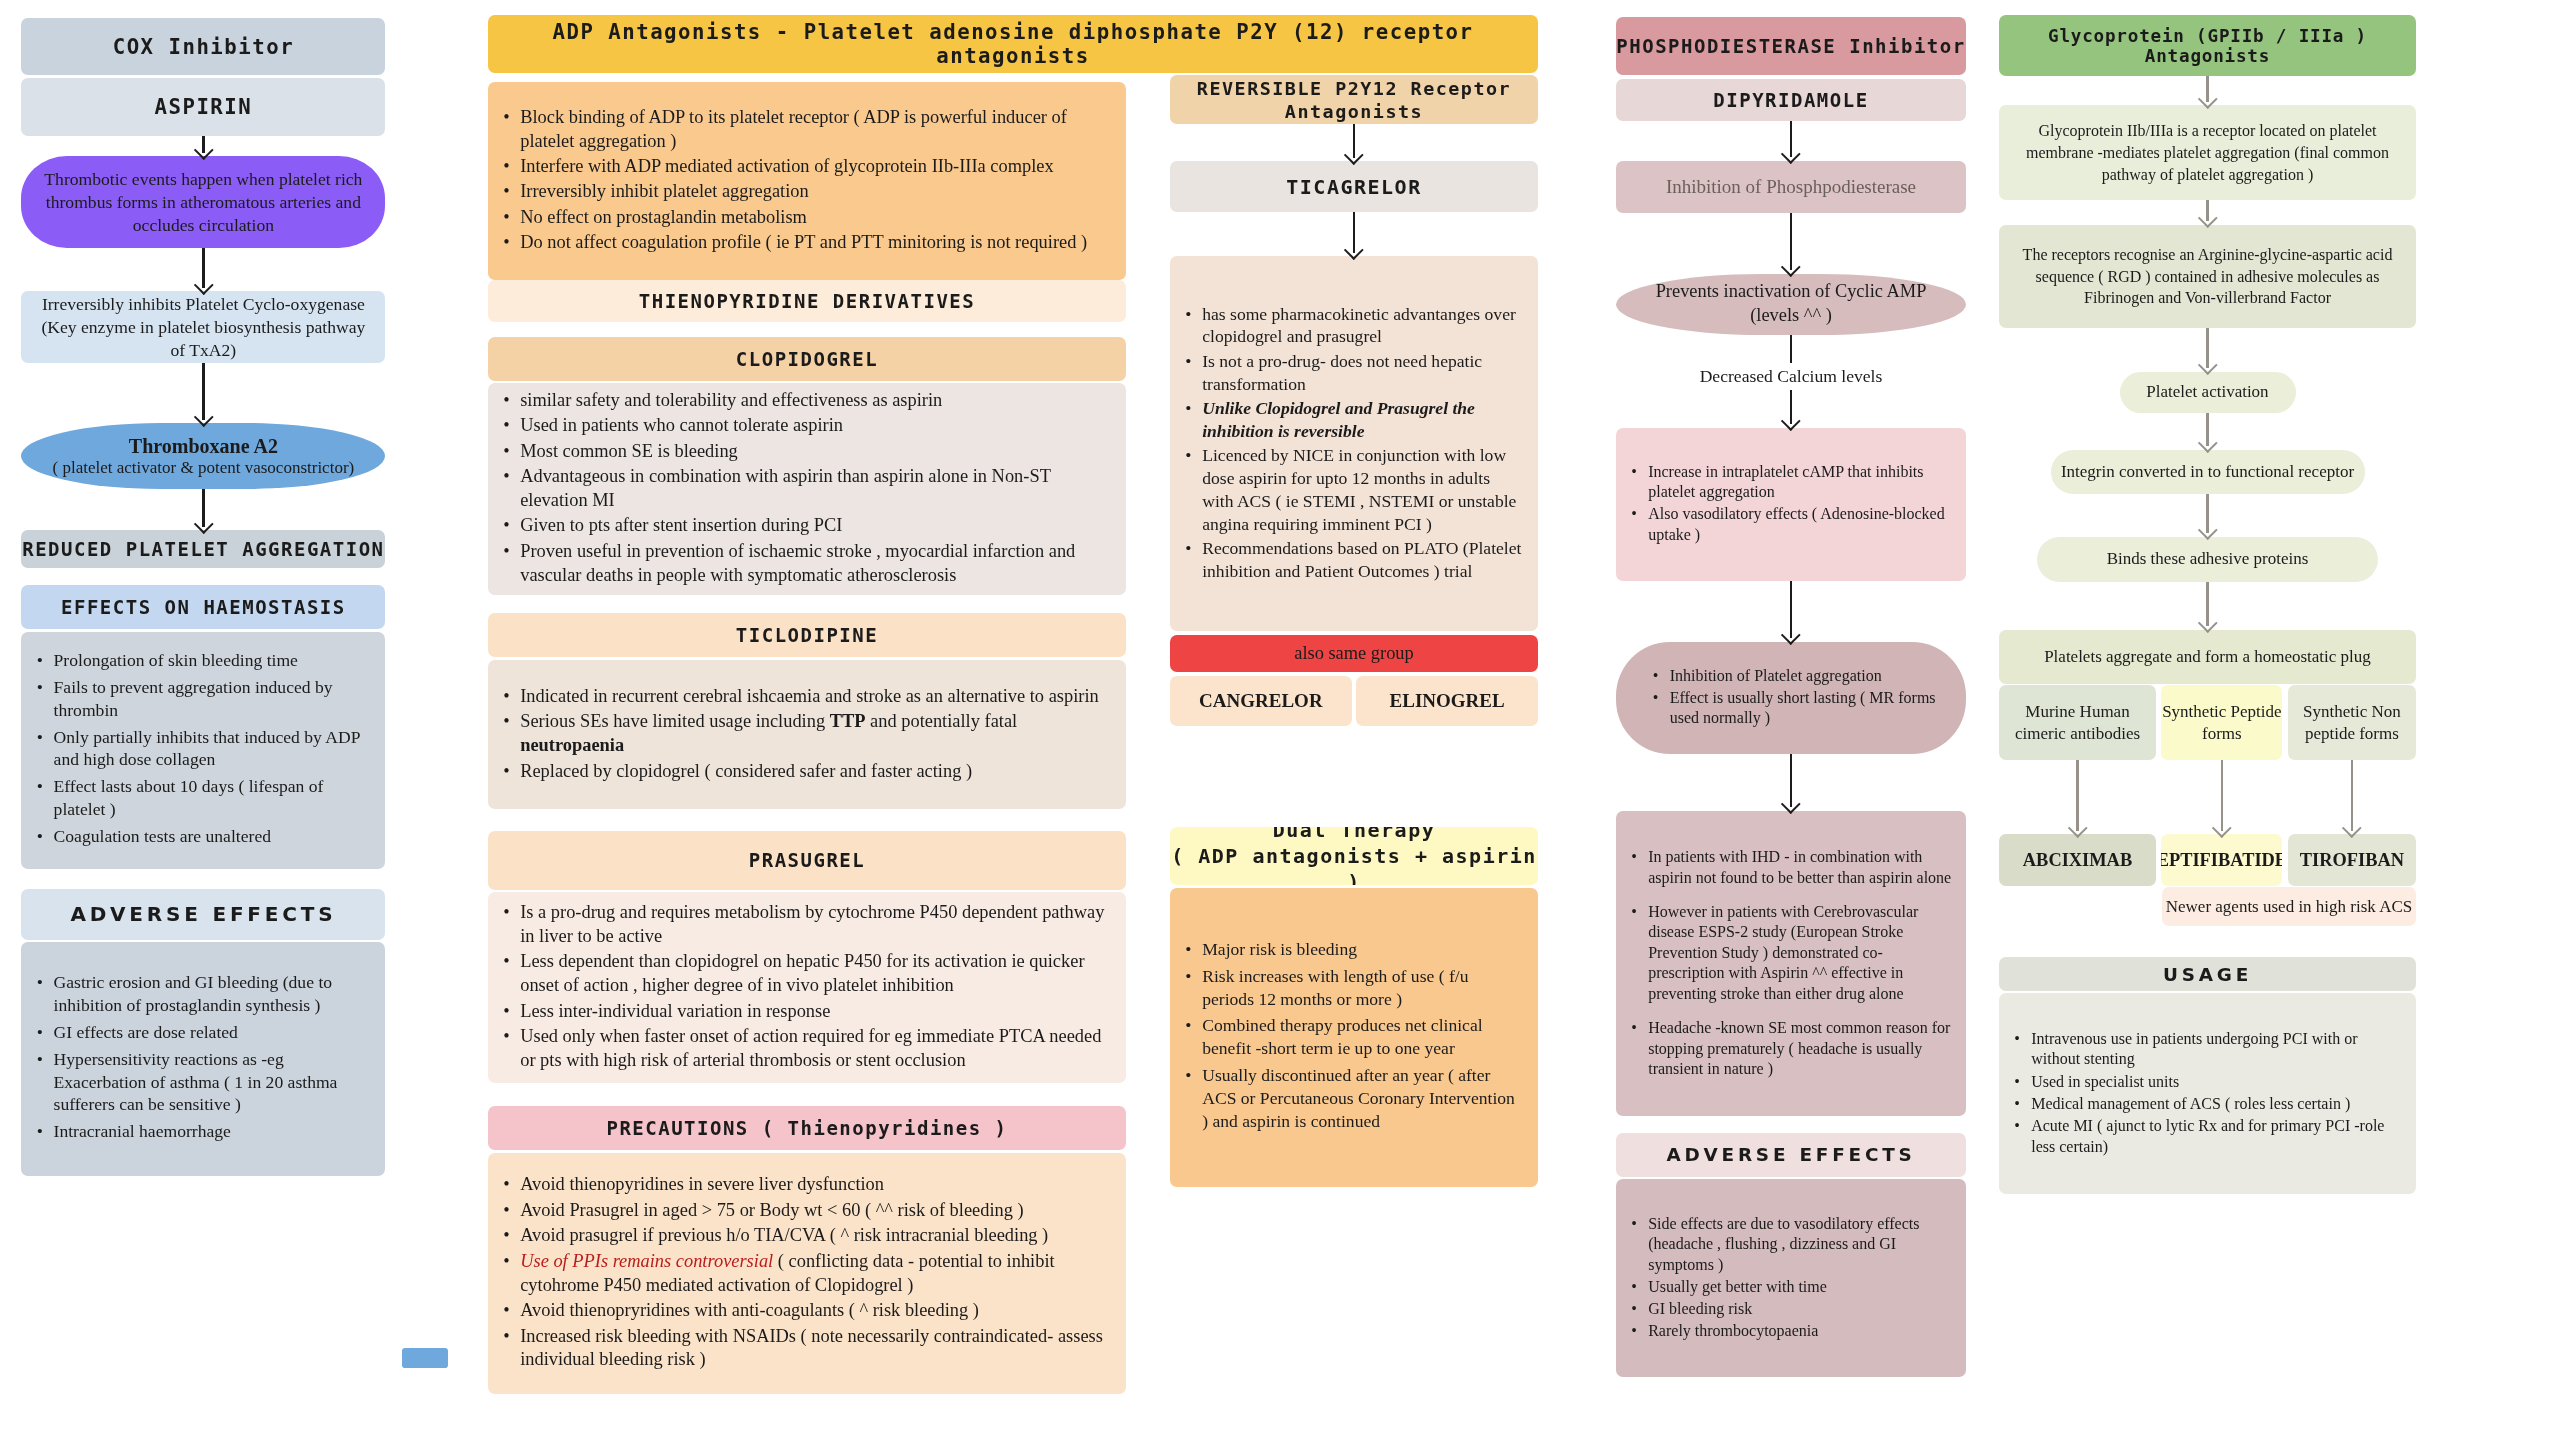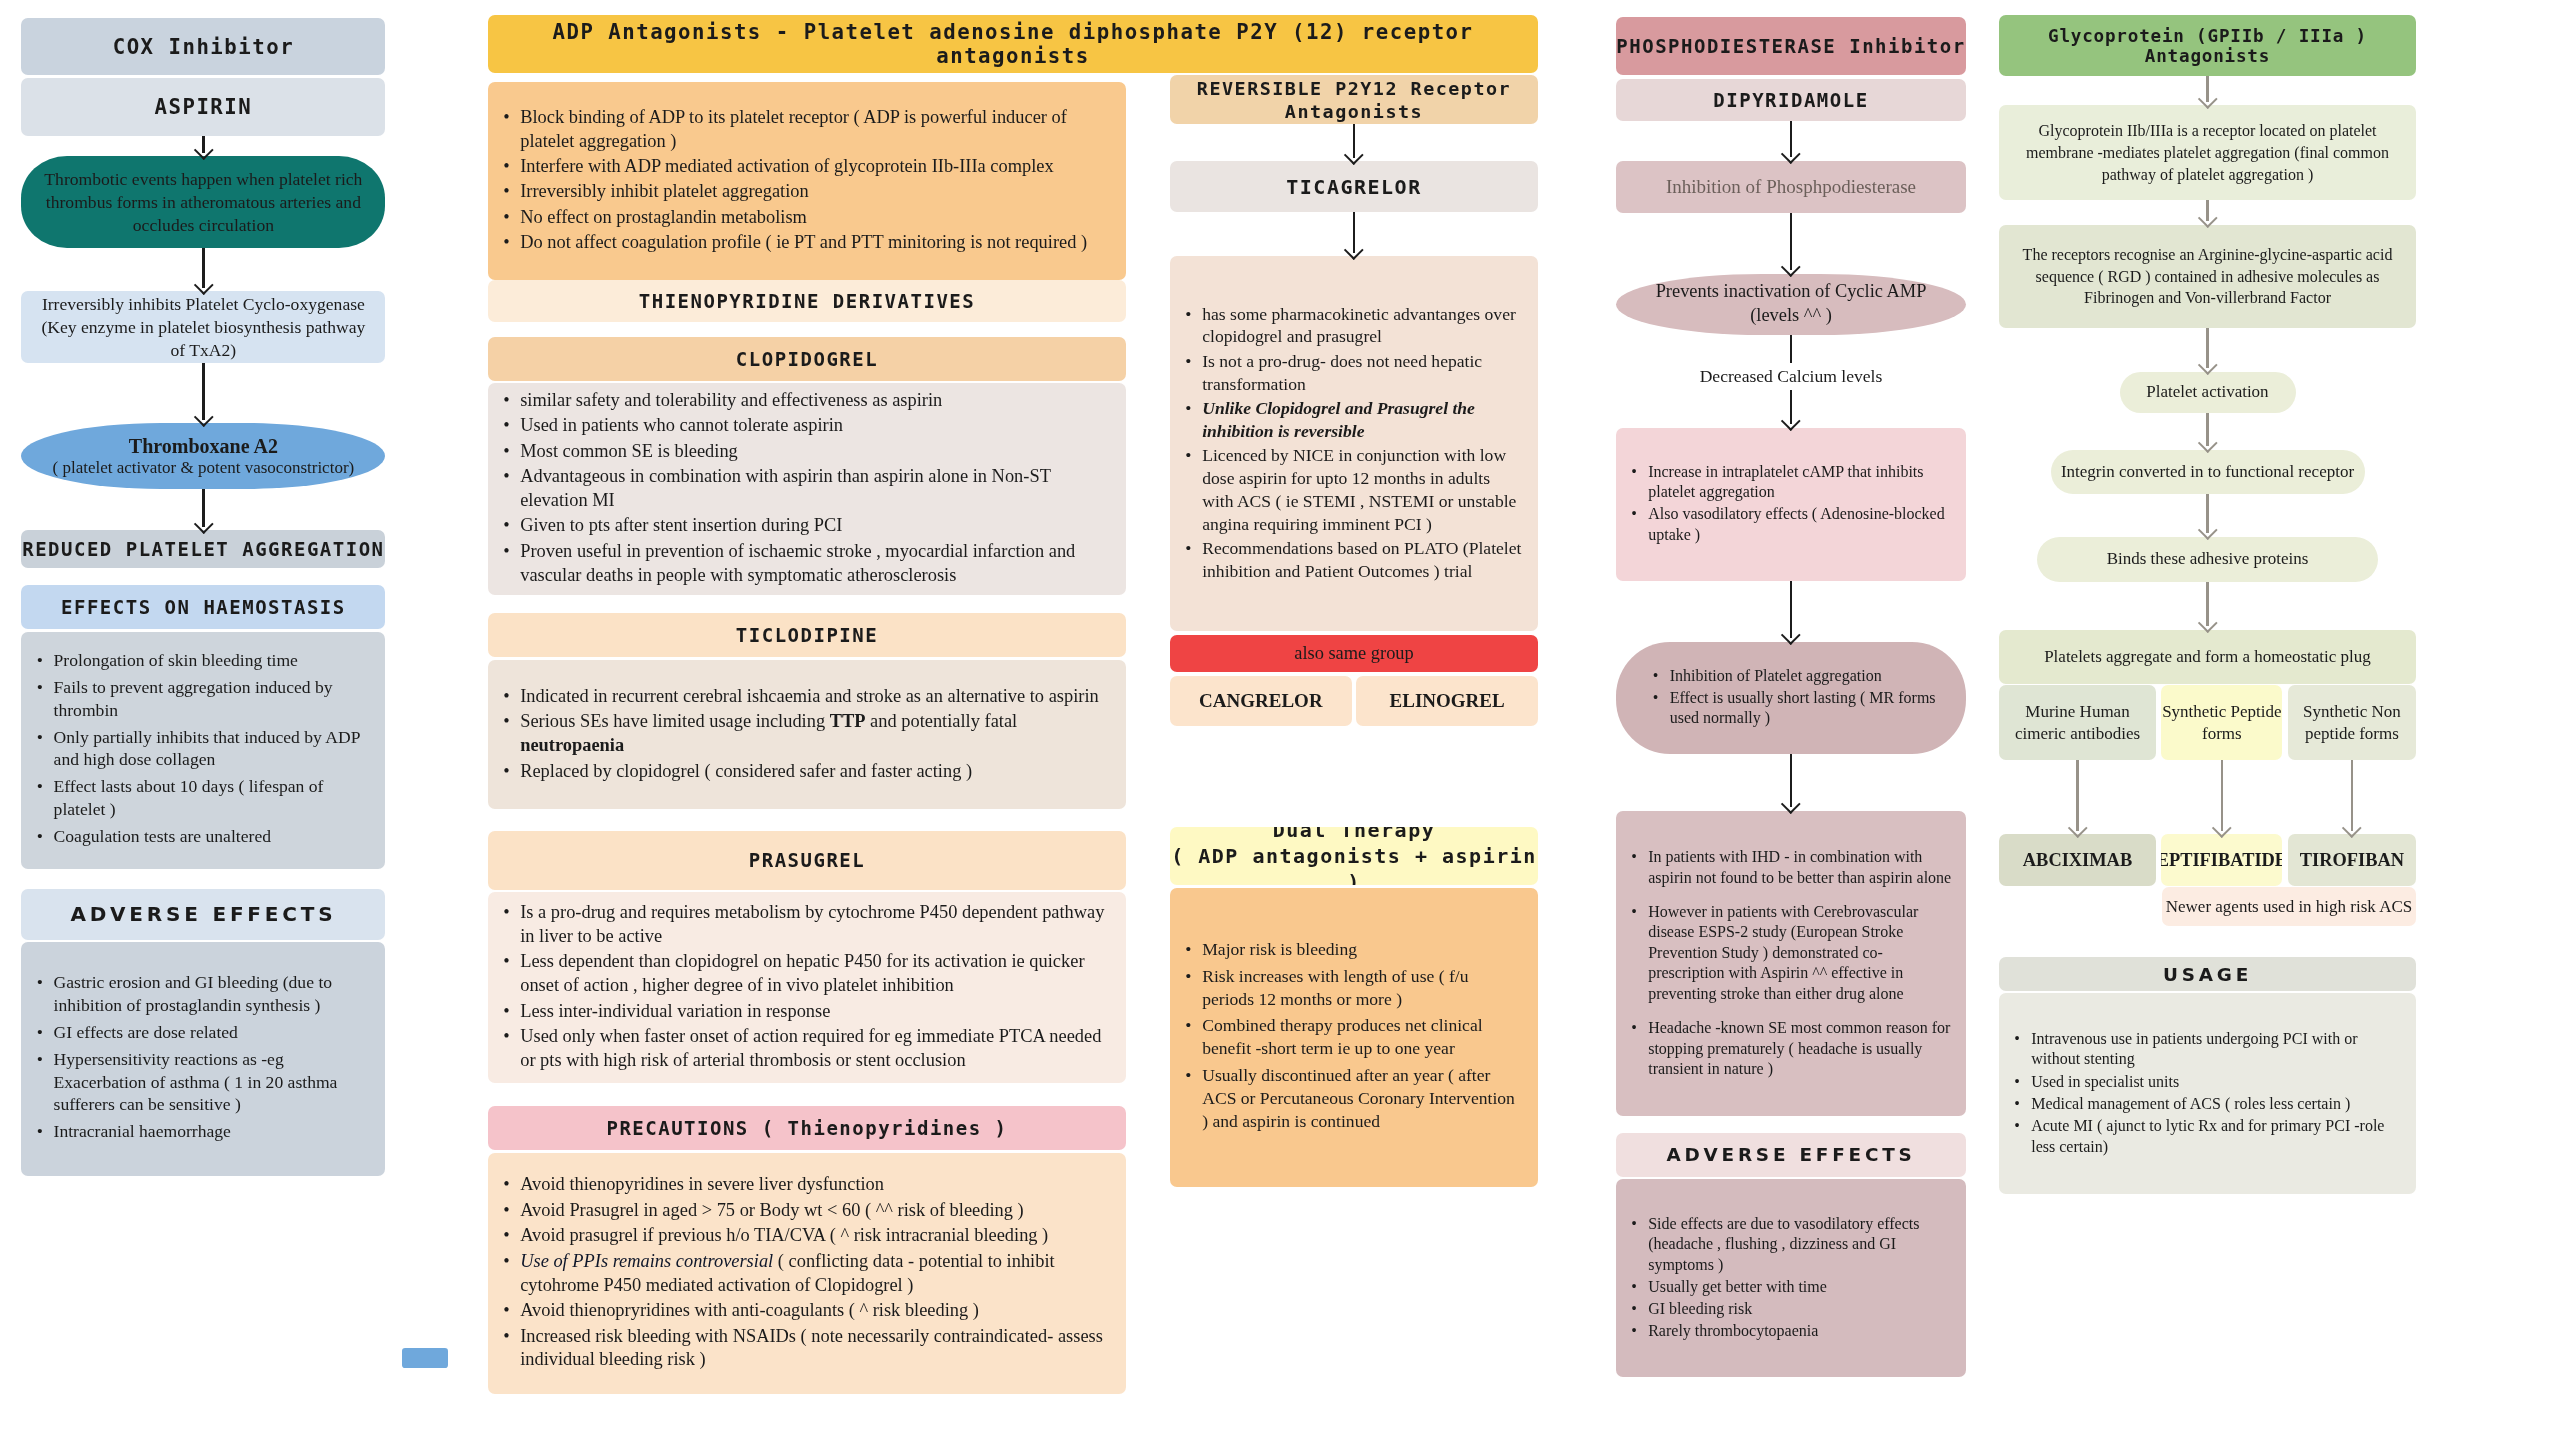--- a/index.html
+++ b/index.html
@@ -50,21 +50,21 @@
     <div class="bx ctr mono dot" style="height:57px;background:#c9d3de;font-size:20.7px;">
         <span>COX Inhibitor</span>
       </div>
     <div class="bx ctr mono dot" style="height:58px;background:#dbe1e8;font-size:20.7px;margin-top:3.1px;">
         <span>ASPIRIN</span>
       </div>
     <div class="arr" style="height:20px;">
         <span class="ln"></span>
         <span class="hd"></span>
       </div>
-    <div class="bx ctr" style="height:92px;background:#0f766e;border-radius:46px/42px;font-size:17.6px;line-height:1.3;padding:4.6px 20px;">
+    <div class="bx ctr" style="height:92px;background:#8b5cf6;border-radius:46px/42px;font-size:17.6px;line-height:1.3;padding:4.6px 20px;">
         <span>Thrombotic events happen when platelet rich thrombus forms in atheromatous arteries and occludes circulation</span>
       </div>
     <div class="arr" style="height:43px;">
         <span class="ln"></span>
         <span class="hd"></span>
       </div>
     <div class="bx ctr" style="height:72px;background:#d6e3f1;font-size:17.6px;line-height:1.3;padding:3.1px 13.8px;">
         <span>Irreversibly inhibits Platelet Cyclo-oxygenase (Key enzyme in platelet biosynthesis pathway of TxA2)</span>
       </div>
     <div class="arr" style="height:60px;">
@@ -155,21 +155,21 @@
         </ul>
     </div>
     <div class="bx ctr mono dot" style="height:44px;background:#f5c3ca;font-size:19px;margin-top:23px;">
         <span>PRECAUTIONS ( Thienopyridines )</span>
       </div>
     <div class="bx lbox" style="height:241px;background:#fbe3c9;margin-top:3.1px;">
       <ul class="blt tight">
           <li>Avoid thienopyridines in  severe liver dysfunction</li>
           <li>Avoid Prasugrel in aged &gt; 75 or Body wt &lt; 60 ( ^^ risk of bleeding )</li>
           <li>Avoid prasugrel if previous h/o TIA/CVA ( ^ risk intracranial bleeding )</li>
-          <li><span style="font-style: italic; color: #0f172a;">Use of PPIs remains controversial</span><span> ( conflicting data - potential to inhibit cytohrome P450 mediated activation of Clopidogrel )</span></li>
+          <li><span style="font-style: italic; color: #b91c1c;">Use of PPIs remains controversial</span><span> ( conflicting data - potential to inhibit cytohrome P450 mediated activation of Clopidogrel )</span></li>
           <li>Avoid thienopryridines with anti-coagulants ( ^ risk bleeding )</li>
           <li>Increased risk bleeding with NSAIDs ( note necessarily contraindicated- assess individual bleeding risk )</li>
         </ul>
     </div>
   </div>
 
   <div class="col stack" id="col3" style="left:1170px;top:75px;width:368px;">
     <div class="bx ctr mono dot" style="height:49px;background:#f1d3a9;font-size:18.4px;line-height:1.25;padding:0 7.7px;">
         <span>REVERSIBLE P2Y12 Receptor Antagonists</span>
       </div>

